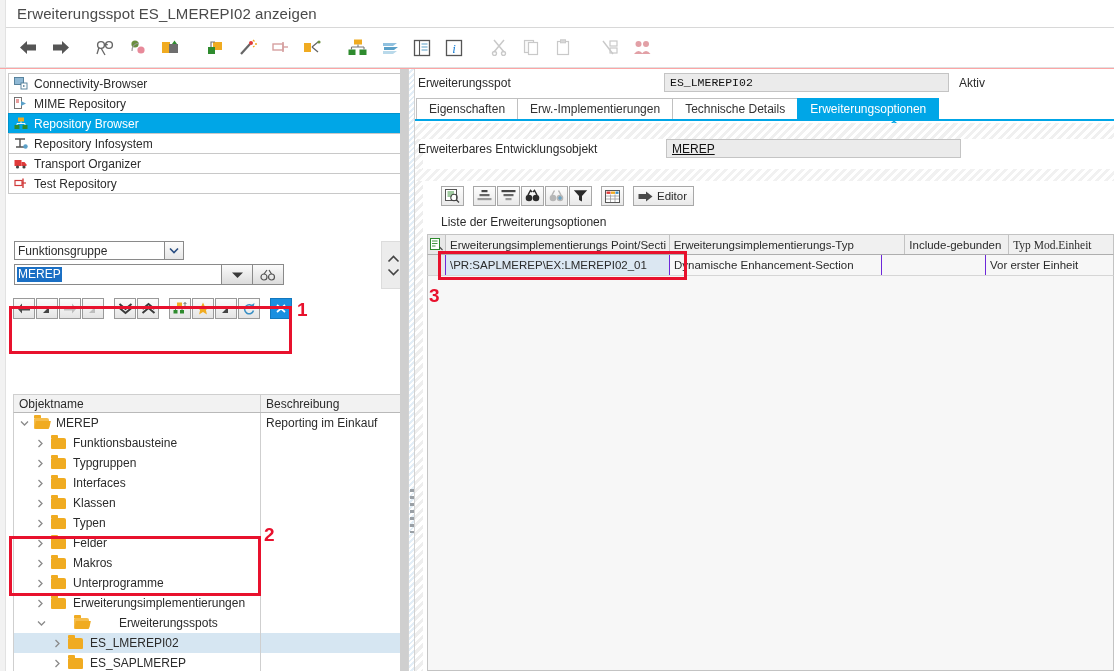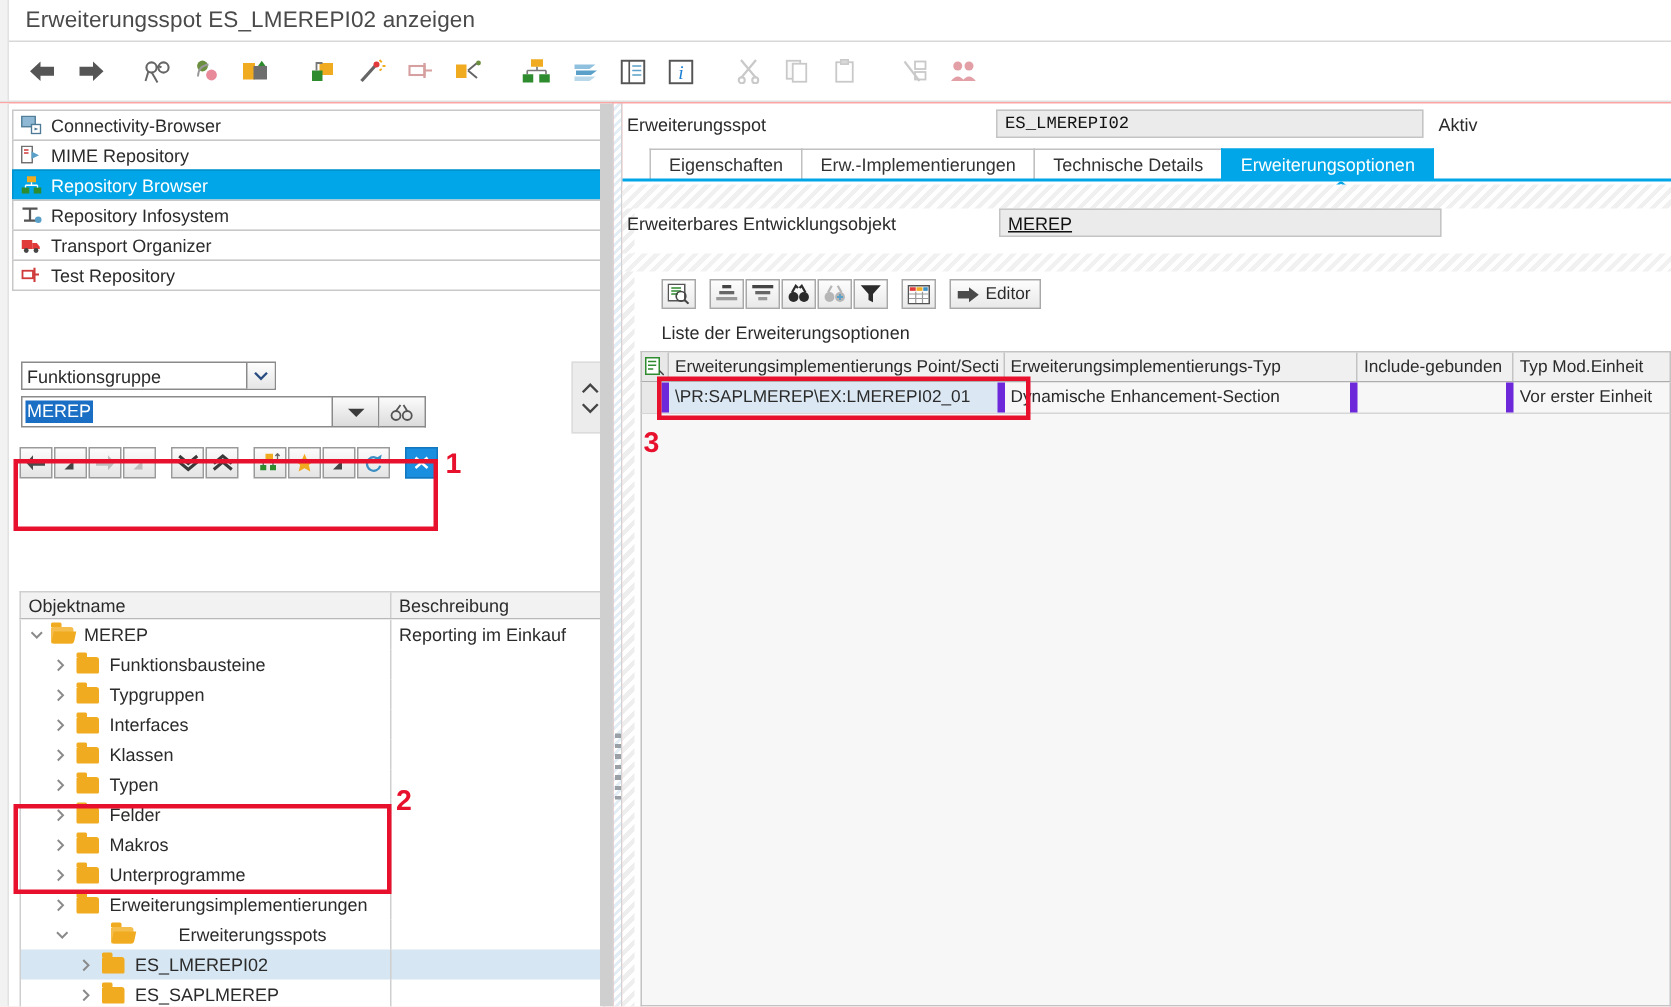--- a/index.html
+++ b/index.html
@@ -157,21 +157,21 @@
 
   .rowline { position:absolute; display:flex; align-items:center; font-size:12px; }
   .dispfield {
     background:#ebebeb; border:1px solid #c4c4c4; height:19px;
     display:flex; align-items:center; padding-left:5px;
     font-family:"Liberation Mono", monospace; font-size:11.5px; color:#111;
   }
   .dispfield.sans { font-family:"Liberation Sans", sans-serif; font-size:12px;}
   .link { text-decoration:underline; }
 
-  .tabstrip { position:absolute; left:18px; top:29px; height:22px; display:flex; align-items:center; }
+  .tabstrip { position:absolute; left:1px; top:29px; height:22px; display:flex; align-items:flex-start; }
   .tab {
     height:21px; border:1px solid #c0c0c0; background:#ffffff; border-bottom:none;
     display:flex; align-items:center; padding:0 12px; font-size:12px; margin-right:-1px;
     color:#333;
   }
   .tab.active { background:#00a6e7; border-color:#00a6e7; color:#ffffff; }
   .tabline { position:absolute; left:0; top:50px; width:699px; height:2px; background:#00a6e7; }
   .tabarrow { position:absolute; left:0; top:52px; width:699px; height:8px; }
 
   .hatchband {
@@ -198,21 +198,21 @@
   .listlabel { position:absolute; left:26px; top:146px; font-size:12px; }
 
   
   .grid { position:absolute; left:12px; top:165px; width:687px; }
   .ghead { display:flex; height:21px; background:#f0f0f0; border:1px solid #c3c3c3; border-bottom:1px solid #aeaeae; }
   .ghead .gh { border-right:1px solid #c3c3c3; height:100%; display:flex; align-items:center;
                padding-left:4px; font-size:11.5px; overflow:hidden; white-space:nowrap; }
   .ghead .gh.sel { width:18px; padding:0; justify-content:center; background:#e8e8e8;}
   .grow { display:flex; height:21px; background:#f7f7f7; border-left:1px solid #c3c3c3;
           border-right:1px solid #c3c3c3; border-bottom:1px solid #d6d6d6; }
-  .grow .gc { border-right:5px solid #6d28d9; height:100%; display:flex; align-items:center;
+  .grow .gc { border-right:1px solid #6d28d9; height:100%; display:flex; align-items:center;
               padding-left:4px; font-size:11.5px; overflow:hidden; white-space:nowrap; }
   .grow .gc.sel { width:18px; padding:0; background:#e8e8e8; }
   .grow .gc.cellsel { background:#dbe7f2; }
   .gridbody { position:absolute; left:12px; top:207px; width:687px; height:395px;
               background:#f7f7f7; border:1px solid #c3c3c3; border-top:none; }
 
   svg { display:block; }
 </style>
 </head>
 <body>
@@ -859,26 +859,26 @@
         <div class="gh sel">
           <svg width="13" height="13" viewBox="0 0 13 13">
             <rect x="0.5" y="0.5" width="9" height="11" fill="#fff" stroke="#2e8b2e" stroke-width="1"></rect>
             <path d="M2 3 L7.5 3 M2 5.5 L7.5 5.5 M2 8 L5.5 8" stroke="#2e8b2e" stroke-width="0.9"></path>
             <path d="M9.5 9 L12.5 12" stroke="#444" stroke-width="1.1"></path>
           </svg>
         </div>
         <div class="gh" style="width:224px;">Erweiterungsimplementierungs Point/Secti</div>
         <div class="gh" style="width:236px;">Erweiterungsimplementierungs-Typ</div>
         <div class="gh" style="width:104px;">Include-gebunden</div>
-        <div class="gh" style="width:104px; border-right:none;">Typ Mod.Einheit</div>
+        <div class="gh" style="width:104px; border-right:none;font-family:Liberation Serif, serif;">Typ Mod.Einheit</div>
       </div>
       <div class="grow">
         <div class="gc sel"></div>
         <div class="gc cellsel" style="width:224px;">\PR:SAPLMEREP\EX:LMEREPI02_01</div>
-        <div class="gc" style="width:236px;">Dynamische Enhancement-Section</div>
+        <div class="gc" style="width:212px;">Dynamische Enhancement-Section</div>
         <div class="gc" style="width:104px;"></div>
         <div class="gc" style="width:104px; border-right:none;">Vor erster Einheit</div>
       </div>
     </div>
 
     <div class="redbox" style="left:23px; top:182px; width:249px; height:29px;"></div>
     <div class="rednum" style="left:14px; top:216px;">3</div>
   </div>
 
 </div>

